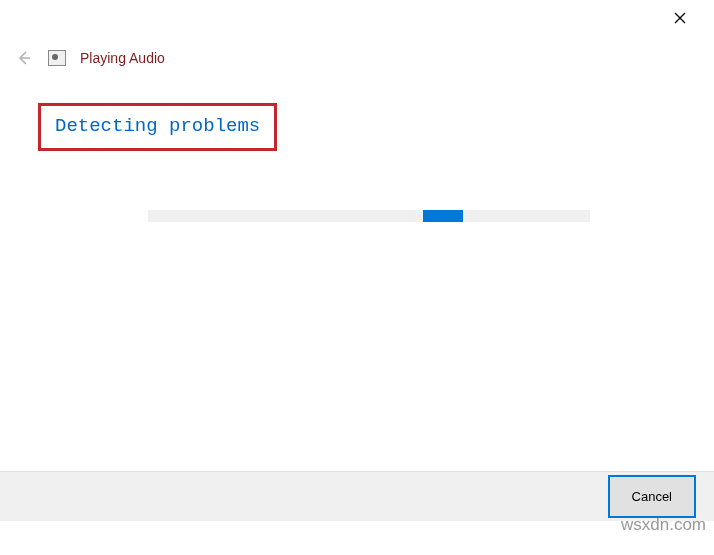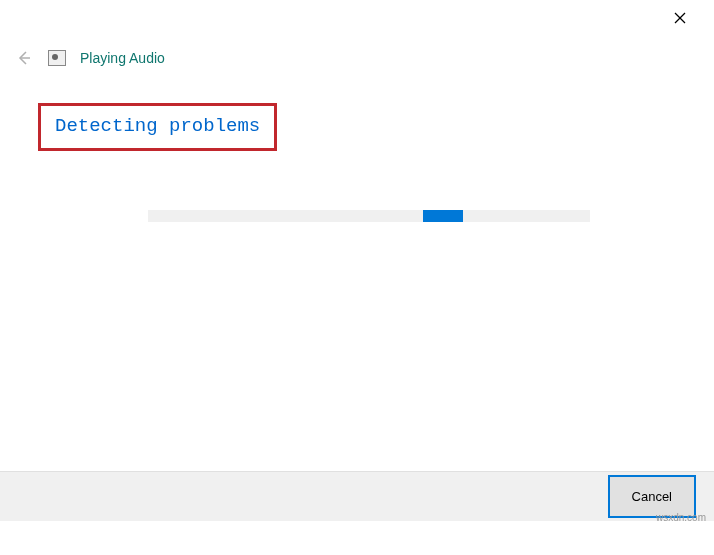--- a/index.html
+++ b/index.html
@@ -71,21 +71,21 @@
       position: absolute;
       left: 3px;
       top: 3px;
       width: 6px;
       height: 6px;
       border-radius: 50%;
       background: #666;
     }
     .app-title {
       font-size: 14px;
-      color: #0f766e;
+      color: #7f1d1d;
     }
     .status-heading {
       position: absolute;
       top: 103px;
       left: 38px;
       border: 3px solid #c1272d;
       padding: 9px 14px 11px 14px;
     }
     .status-heading span {
       font-size: 19px;
@@ -124,23 +124,23 @@
     .cancel-button {
       background: #e1e1e1;
       border: 2px solid #0078d7;
       padding: 12px 22px;
       font-size: 13px;
       cursor: pointer;
       font-family: inherit;
     }
     .watermark {
       position: absolute;
-      bottom: 32px;
+      bottom: 20px;
       right: 8px;
-      font-size: 10px;
+      font-size: 17px;
       color: #999;
     }
   </style>
 </head>
 <body>
 
 <div class="titlebar">
   <div class="close-btn">
     <svg viewBox="0 0 12 12">
       <line x1="1" y1="1" x2="11" y2="11" stroke="#000" stroke-width="1.2"></line>

